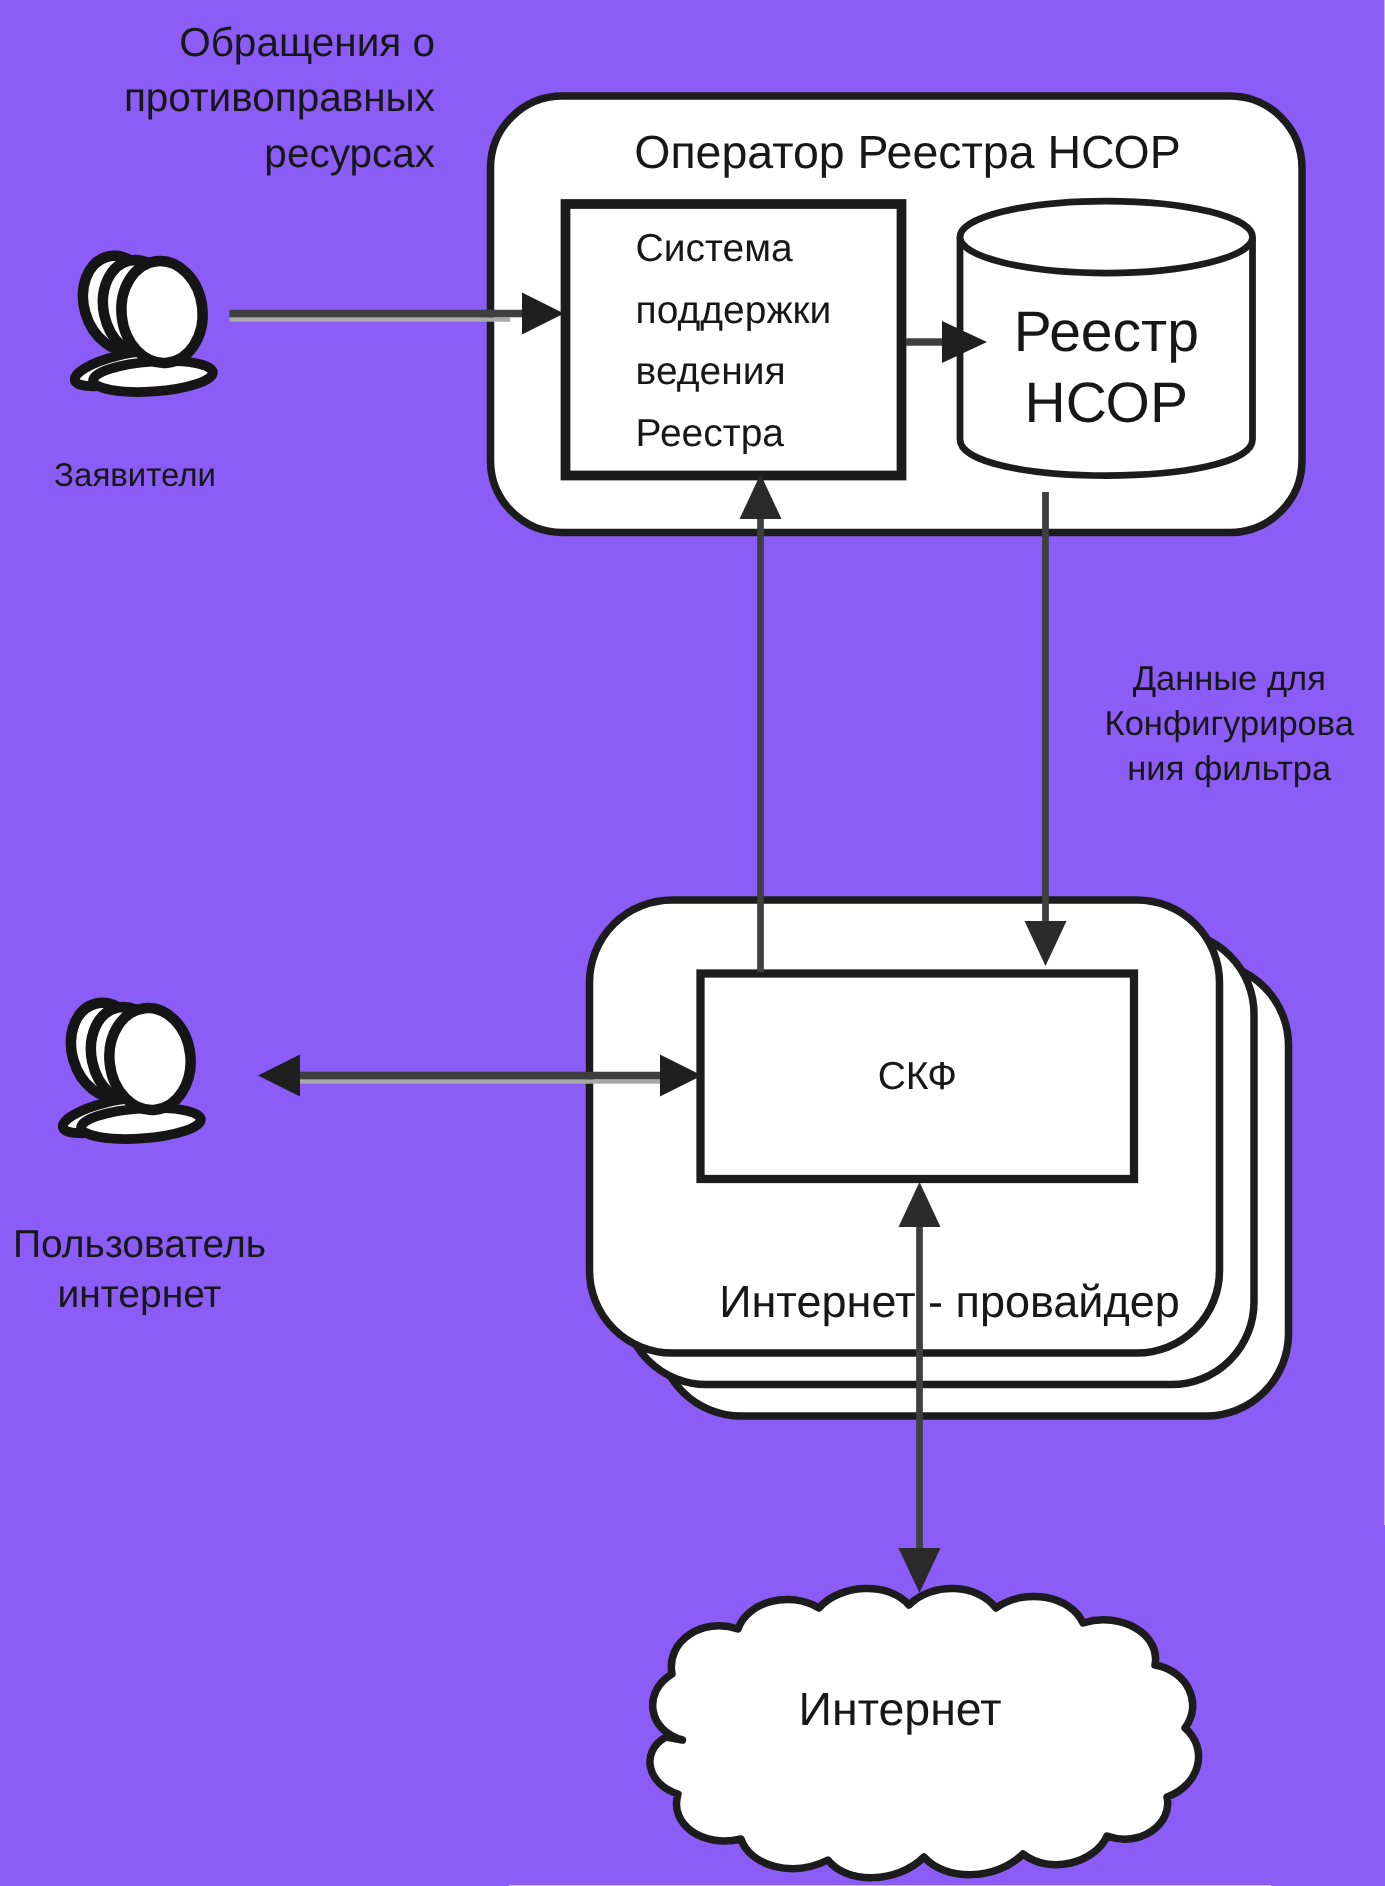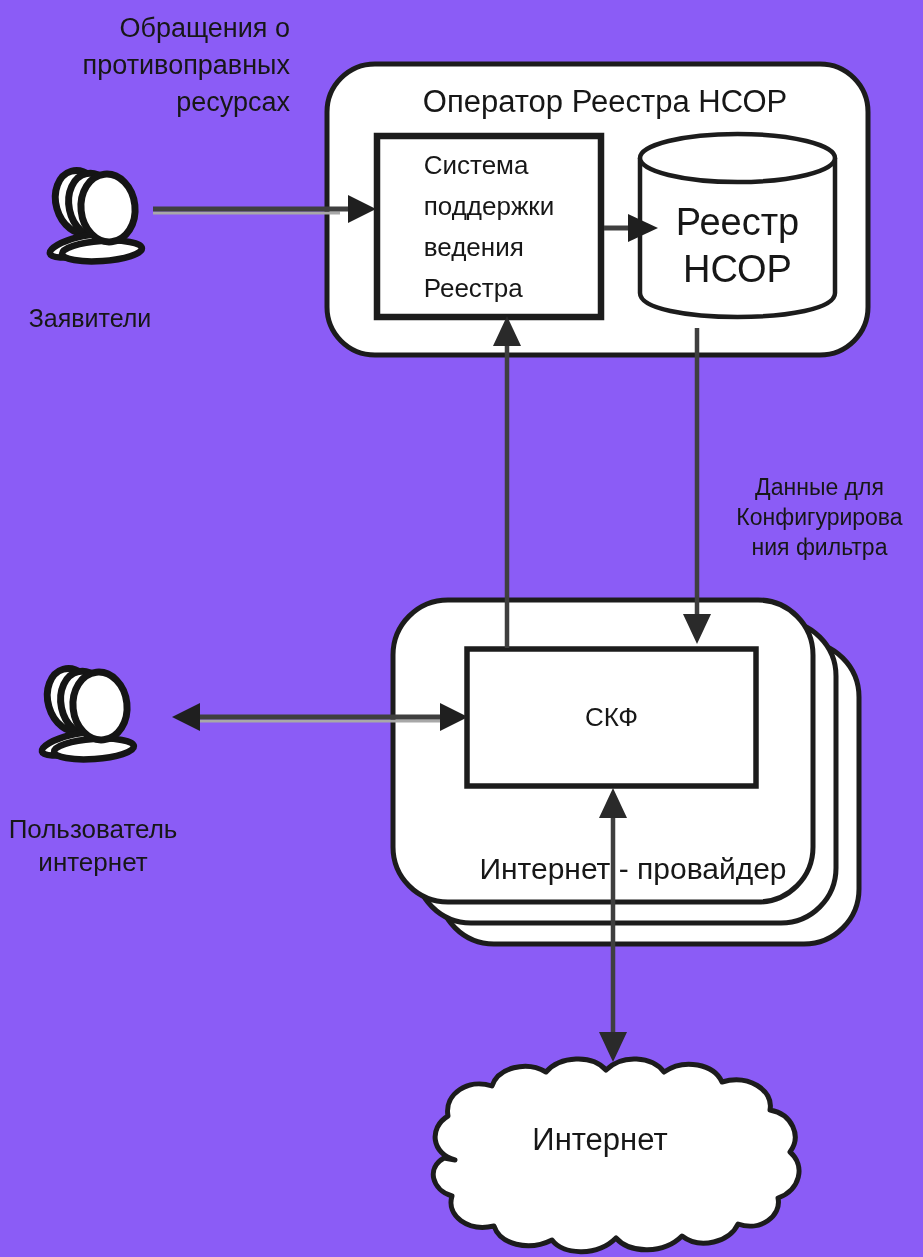--- a/index.html
+++ b/index.html
@@ -20,26 +20,26 @@
   }
   .lbl.center{text-align:center;}
   .lbl.right{text-align:right;}
   .flexbox{
     position:absolute;
     display:flex;align-items:center;justify-content:center;
     white-space:pre-line;
   }
   
   .appeals      {left:30px;  top:10px;  width:260px; font-size:27px; line-height:37px;}
-  .applicants   {left:14px;  top:302px; width:152px; font-size:25px;}
+  .applicants   {left:14px;  top:302px; width:152px; font-size:22px;}
   .op-title     {left:340px; top:82px;  width:530px; font-size:31px;}
   .sys-label    {left:377px; top:136px; width:224px; height:181px; font-size:26px; line-height:41px;}
   .db-label     {left:640px; top:186px; width:195px; font-size:38px; line-height:47px;margin-top:13px;}
   .detected     {left:205px; top:402px; width:255px; font-size:27px; line-height:39px;}
-  .config       {left:716px; top:437px; width:207px; font-size:23px; line-height:30px;margin-top:35px;}
+  .config       {left:716px; top:437px; width:207px; font-size:23px; line-height:30px;}
   .skf-label    {left:467px; top:649px; width:289px; height:137px; font-size:26px;}
   .isp-label    {left:433px; top:849px; width:400px; font-size:30px;}
   .user-label   {left:3px;   top:813px; width:180px; font-size:26px; line-height:33px;}
   .cloud-label  {left:500px; top:1120px;width:200px; font-size:31px;}
 </style>
 </head>
 <body>
 
 <div class="stage">
 

